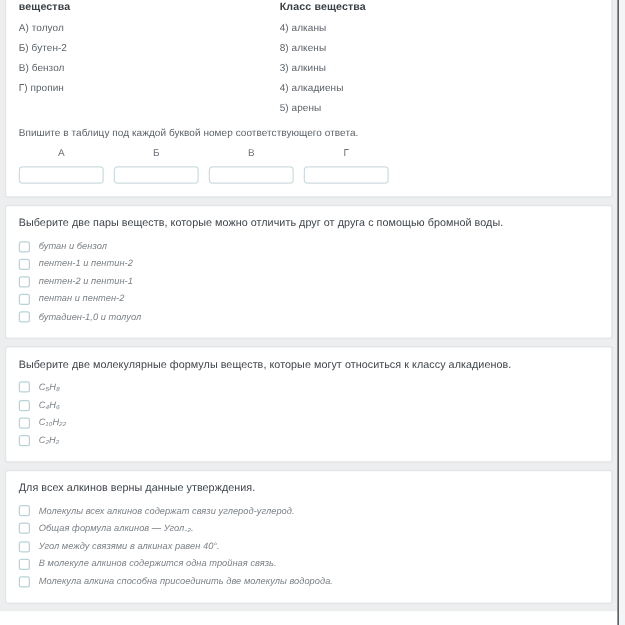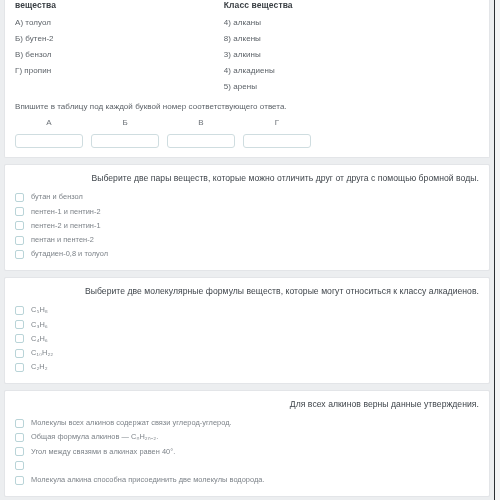--- a/index.html
+++ b/index.html
@@ -99,21 +99,20 @@
     font-family: "Liberation Sans", sans-serif;
     outline: none;
   }
 
   
   .q-title {
     font-size: 8.6px;
     color: #3f454b;
     margin: 1px 0 7px 0;
     letter-spacing: 0.05px;
-    text-align: right;
   }
   .opt {
     display: flex;
     align-items: center;
     gap: 7px;
     padding: 2.6px 0;
   }
   .cbox {
     width: 9px;
     height: 9px;
@@ -121,20 +120,21 @@
     border: 1px solid #b9d4d8;
     border-radius: 2px;
     background: #ffffff;
     box-sizing: border-box;
   }
   .opt-label {
     font-size: 7.4px;
     color: #7c8288;
     letter-spacing: 0.04px;
     line-height: 1.1;
+    font-style: italic;
   }
   .scroll-edge {
     position: absolute;
     top: 0;
     right: 5px;
     width: 1px;
     height: 500px;
     background: #2b2f33;
   }
   .right-gutter {
@@ -219,64 +219,61 @@
       <label class="opt">
         <span class="cbox"></span>
         <span class="opt-label">пентен-2 и пентин-1</span>
       </label>
       <label class="opt">
         <span class="cbox"></span>
         <span class="opt-label">пентан и пентен-2</span>
       </label>
       <label class="opt">
         <span class="cbox"></span>
-        <span class="opt-label">бутадиен-0,8 и толуол</span>
+        <span class="opt-label">бутадиен-1,0 и толуол</span>
       </label>
     </div>
 
     <div class="card">
       <div class="q-title">Выберите две молекулярные формулы веществ, которые могут относиться к классу алкадиенов.</div>
       <label class="opt">
         <span class="cbox"></span>
         <span class="opt-label">C₅H₈</span>
       </label>
       <label class="opt">
         <span class="cbox"></span>
-        <span class="opt-label">C₃H₆</span>
-      </label>
-      <label class="opt">
-        <span class="cbox"></span>
         <span class="opt-label">C₄H₆</span>
       </label>
       <label class="opt">
         <span class="cbox"></span>
         <span class="opt-label">C₁₀H₂₂</span>
       </label>
       <label class="opt">
         <span class="cbox"></span>
         <span class="opt-label">C₂H₂</span>
       </label>
     </div>
 
     <div class="card">
       <div class="q-title">Для всех алкинов верны данные утверждения.</div>
       <label class="opt">
         <span class="cbox"></span>
         <span class="opt-label">Молекулы всех алкинов содержат связи углерод-углерод.</span>
       </label>
       <label class="opt">
         <span class="cbox"></span>
-        <span class="opt-label">Общая формула алкинов — CₙH₂ₙ₋₂.</span>
+        <span class="opt-label">Общая формула алкинов — Угол₋₂.</span>
       </label>
       <label class="opt">
         <span class="cbox"></span>
         <span class="opt-label">Угол между связями в алкинах равен 40°.</span>
       </label>
       <label class="opt">
         <span class="cbox"></span>
+        <span class="opt-label">В молекуле алкинов содержится одна тройная связь.</span>
       </label>
       <label class="opt">
         <span class="cbox"></span>
         <span class="opt-label">Молекула алкина способна присоединить две молекулы водорода.</span>
       </label>
     </div>
 
   </div>
 
   <div class="right-gutter"></div>

